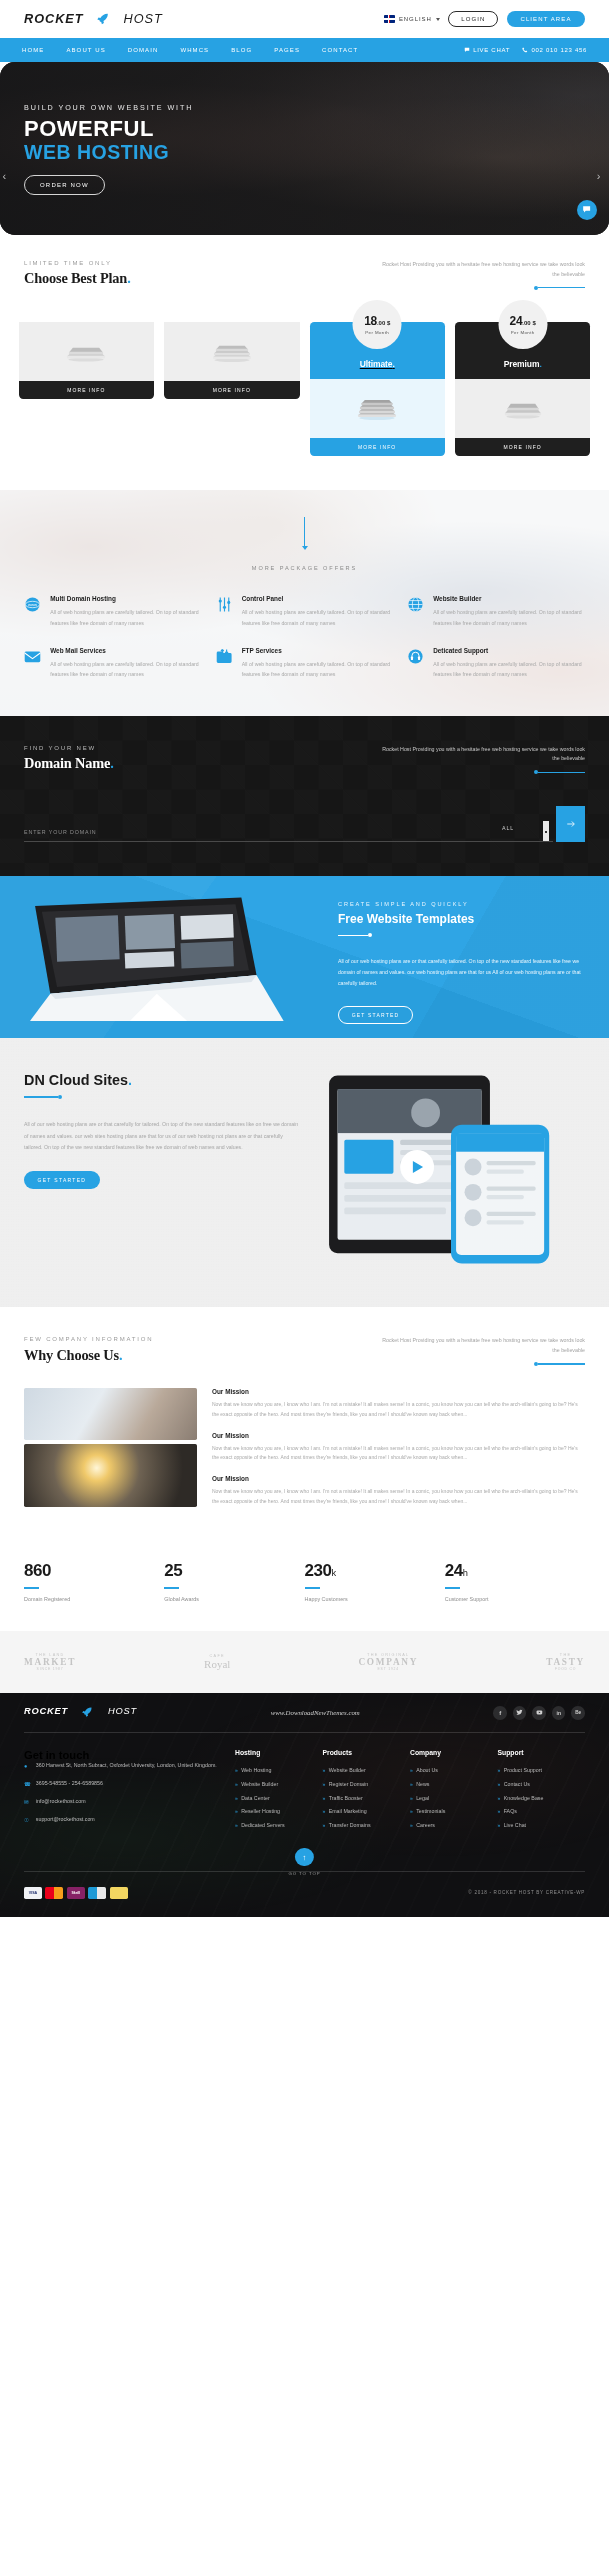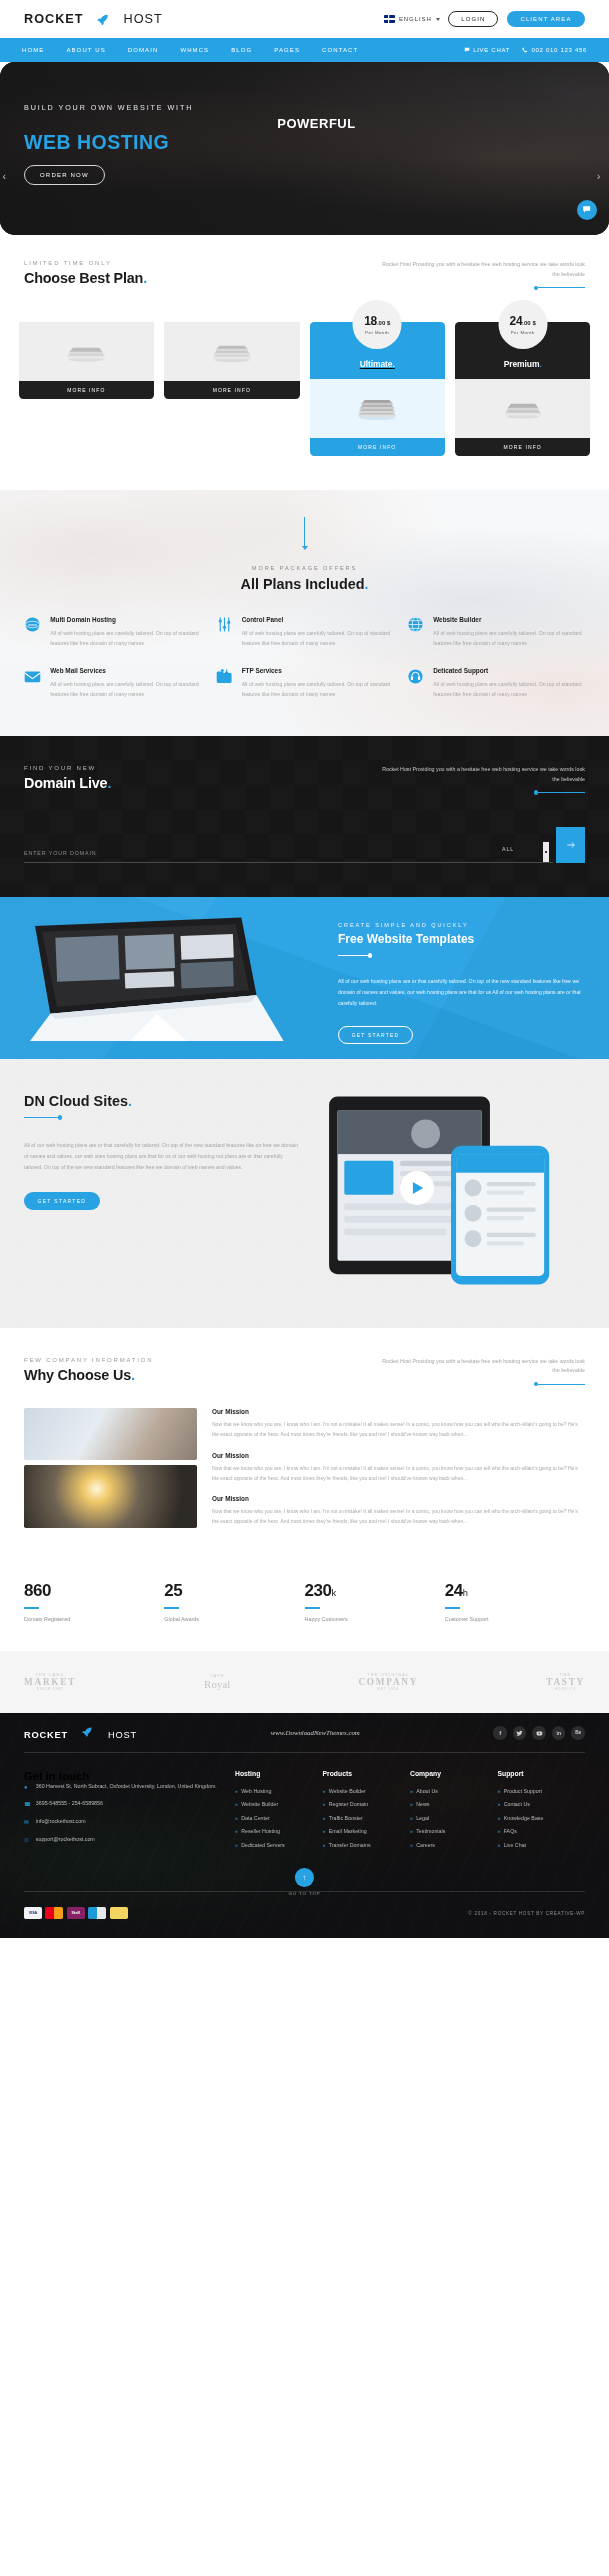--- a/index.html
+++ b/index.html
@@ -10,21 +10,21 @@
     -webkit-font-smoothing: antialiased;
   }
   body { width: 609px; overflow-x: hidden; }
 
   
   .topbar {
     height: 38px; background: #ffffff;
     display: flex; align-items: center; justify-content: space-between;
     padding: 0 24px;
   }
-  .logo { display: flex; align-items: flex-end; gap: 12px; }
+  .logo { display: flex; align-items: flex-start; gap: 12px; font-style: italic; }
   .logo-a { font-size: 12.7px; font-weight: bold; letter-spacing: 1px; color: #1b1b1b; }
   .logo-rocket {
     width: 13.5px; height: 13.5px; margin: 0 1.7px 0 0.8px;
     display: inline-block; position: relative;
   }
   .logo-rocket svg { display: block; }
   .logo-b { font-size: 12.7px; font-weight: 400; letter-spacing: 1px; color: #1b1b1b; }
 
   .topright { display: flex; align-items: center; gap: 8.5px; }
   .lang { display: flex; align-items: center; gap: 4.2px; }
@@ -72,40 +72,40 @@
     background:
       radial-gradient(ellipse at 22% 45%, rgba(160,120,105,0.55), transparent 42%),
       radial-gradient(ellipse at 56% 30%, rgba(120,100,95,0.45), transparent 40%),
       radial-gradient(ellipse at 82% 55%, rgba(150,125,110,0.5), transparent 45%),
       radial-gradient(ellipse at 95% 20%, rgba(110,105,110,0.5), transparent 40%),
       linear-gradient(160deg, #3a3632 0%, #2a2724 40%, #201e1d 100%);
   }
   .hero-overlay { position:absolute; inset:0; background: linear-gradient(100deg, rgba(20,20,22,0.88) 0%, rgba(22,22,24,0.72) 48%, rgba(25,25,27,0.45) 100%); }
   .hero-inner { position: relative; padding: 41px 0 0 24px; }
   .hero-kicker { font-size: 7.2px; letter-spacing: 1.9px; color: #e8e8e8; font-weight: 400; }
-  .hero-h1 { font-size: 13px; line-height: 1.12; font-weight: bold; letter-spacing: 0.5px; color: #fff; margin-top: 5px; text-align: center; }
+  .hero-h1 { font-size: 22px; line-height: 1.12; font-weight: bold; letter-spacing: 0.5px; color: #fff; margin-top: 5px; }
   .hero-h2 { font-size: 19.5px; line-height: 1.12; font-weight: bold; letter-spacing: 0.5px; color: #27a2e3; }
   .hero-btn {
     margin-top: 12px; border: 0.8px solid #d5d5d5; border-radius: 17px; background: transparent;
     color: #fff; font-size: 6px; letter-spacing: 1.2px; padding: 6px 15px; cursor:pointer;
   }
   .hero-arrow {
     position:absolute; color:#bdbdbd; font-size: 11px; top: 108px;
   }
   .hero-arrow.left { left: 2.5px; }
   .hero-arrow.right { right: 8.5px; }
   .hero-bubble {
     position:absolute; right: 12px; bottom: 15px; width: 20px; height: 20px; border-radius: 50%;
     background: #27a2e3; display:flex; align-items:center; justify-content:center;
   }
 
   
   .sec-head { display:flex; justify-content: space-between; align-items: flex-start; padding: 0 24px; }
   .kicker { font-size: 6px; letter-spacing: 1.8px; color: #9a9a9a; }
-  .h-title { font-size: 14.4px; font-weight: bold; color: #1b1b1b; letter-spacing: -0.2px; margin-top: 4.2px; }
+  .h-title { font-size: 14.4px; font-weight: bold; color: #1b1b1b; letter-spacing: -0.2px; margin-top: 4.2px; font-family: Liberation Serif, serif; }
   .h-title .dot { color: #27a2e3; }
   .head-right { text-align: right; max-width: 211px; }
   .head-right p { font-size: 5.3px; color: #a3a3a3; line-height: 1.85; }
   .rule { display:flex; align-items:center; justify-content:flex-end; margin-top: 6px; }
   .rule .b { width: 4.2px; height: 4.2px; border-radius: 50%; background: #27a2e3; }
   .rule .l { width: 47px; height: 1.3px; background: #27a2e3; }
   .rule-l { display:flex; align-items:center; margin-top: 6.8px; }
   .rule-l .l { width: 34px; height: 1.7px; background: #27a2e3; }
   .rule-l .b { width: 4.2px; height: 4.2px; border-radius: 50%; background: #27a2e3; }
 
@@ -474,21 +474,20 @@
 </div>
 
 <div class="plans-inc">
   <div class="plans-inc-bg"></div>
   <div class="connector">
     <div class="vline"></div>
       <div class="vtip"></div>
   </div>
   <div class="inc-head">
     <div class="inc-kicker">MORE PACKAGE OFFERS</div>
-    <div class="inc-title"><span>All Plans Included</span><span class="dot">.</span></div>
   </div>
 
   <div class="feat-grid">
     <div class="feat">
       <div class="feat-ico">
         <svg width="17" height="17" viewBox="0 0 24 24">
             <circle cx="12" cy="12" r="10" fill="#27a2e3"></circle>
             <ellipse cx="12" cy="12" rx="10" ry="4.5" fill="none" stroke="#fff" stroke-width="1"></ellipse>
             <text x="12" y="14.5" font-size="6" fill="#fff" text-anchor="middle" font-family="Liberation Sans">www</text>
           </svg>
@@ -566,21 +565,21 @@
       </div>
     </div>
   </div>
 </div>
 
 <div class="domain">
   <div class="domain-bg"></div>
   <div class="sec-head">
     <div>
       <div class="kicker">FIND YOUR NEW</div>
-      <div class="h-title"><span>Domain Live</span><span class="dot">.</span></div>
+      <div class="h-title"><span>Domain Name</span><span class="dot">.</span></div>
     </div>
     <div class="head-right">
       <p>Rocket Host Providing you with a hesitate free web hosting service we take words look the believable</p>
       <div class="rule">
           <span class="b"></span>
           <span class="l"></span>
         </div>
     </div>
   </div>
   <div class="domain-form">

